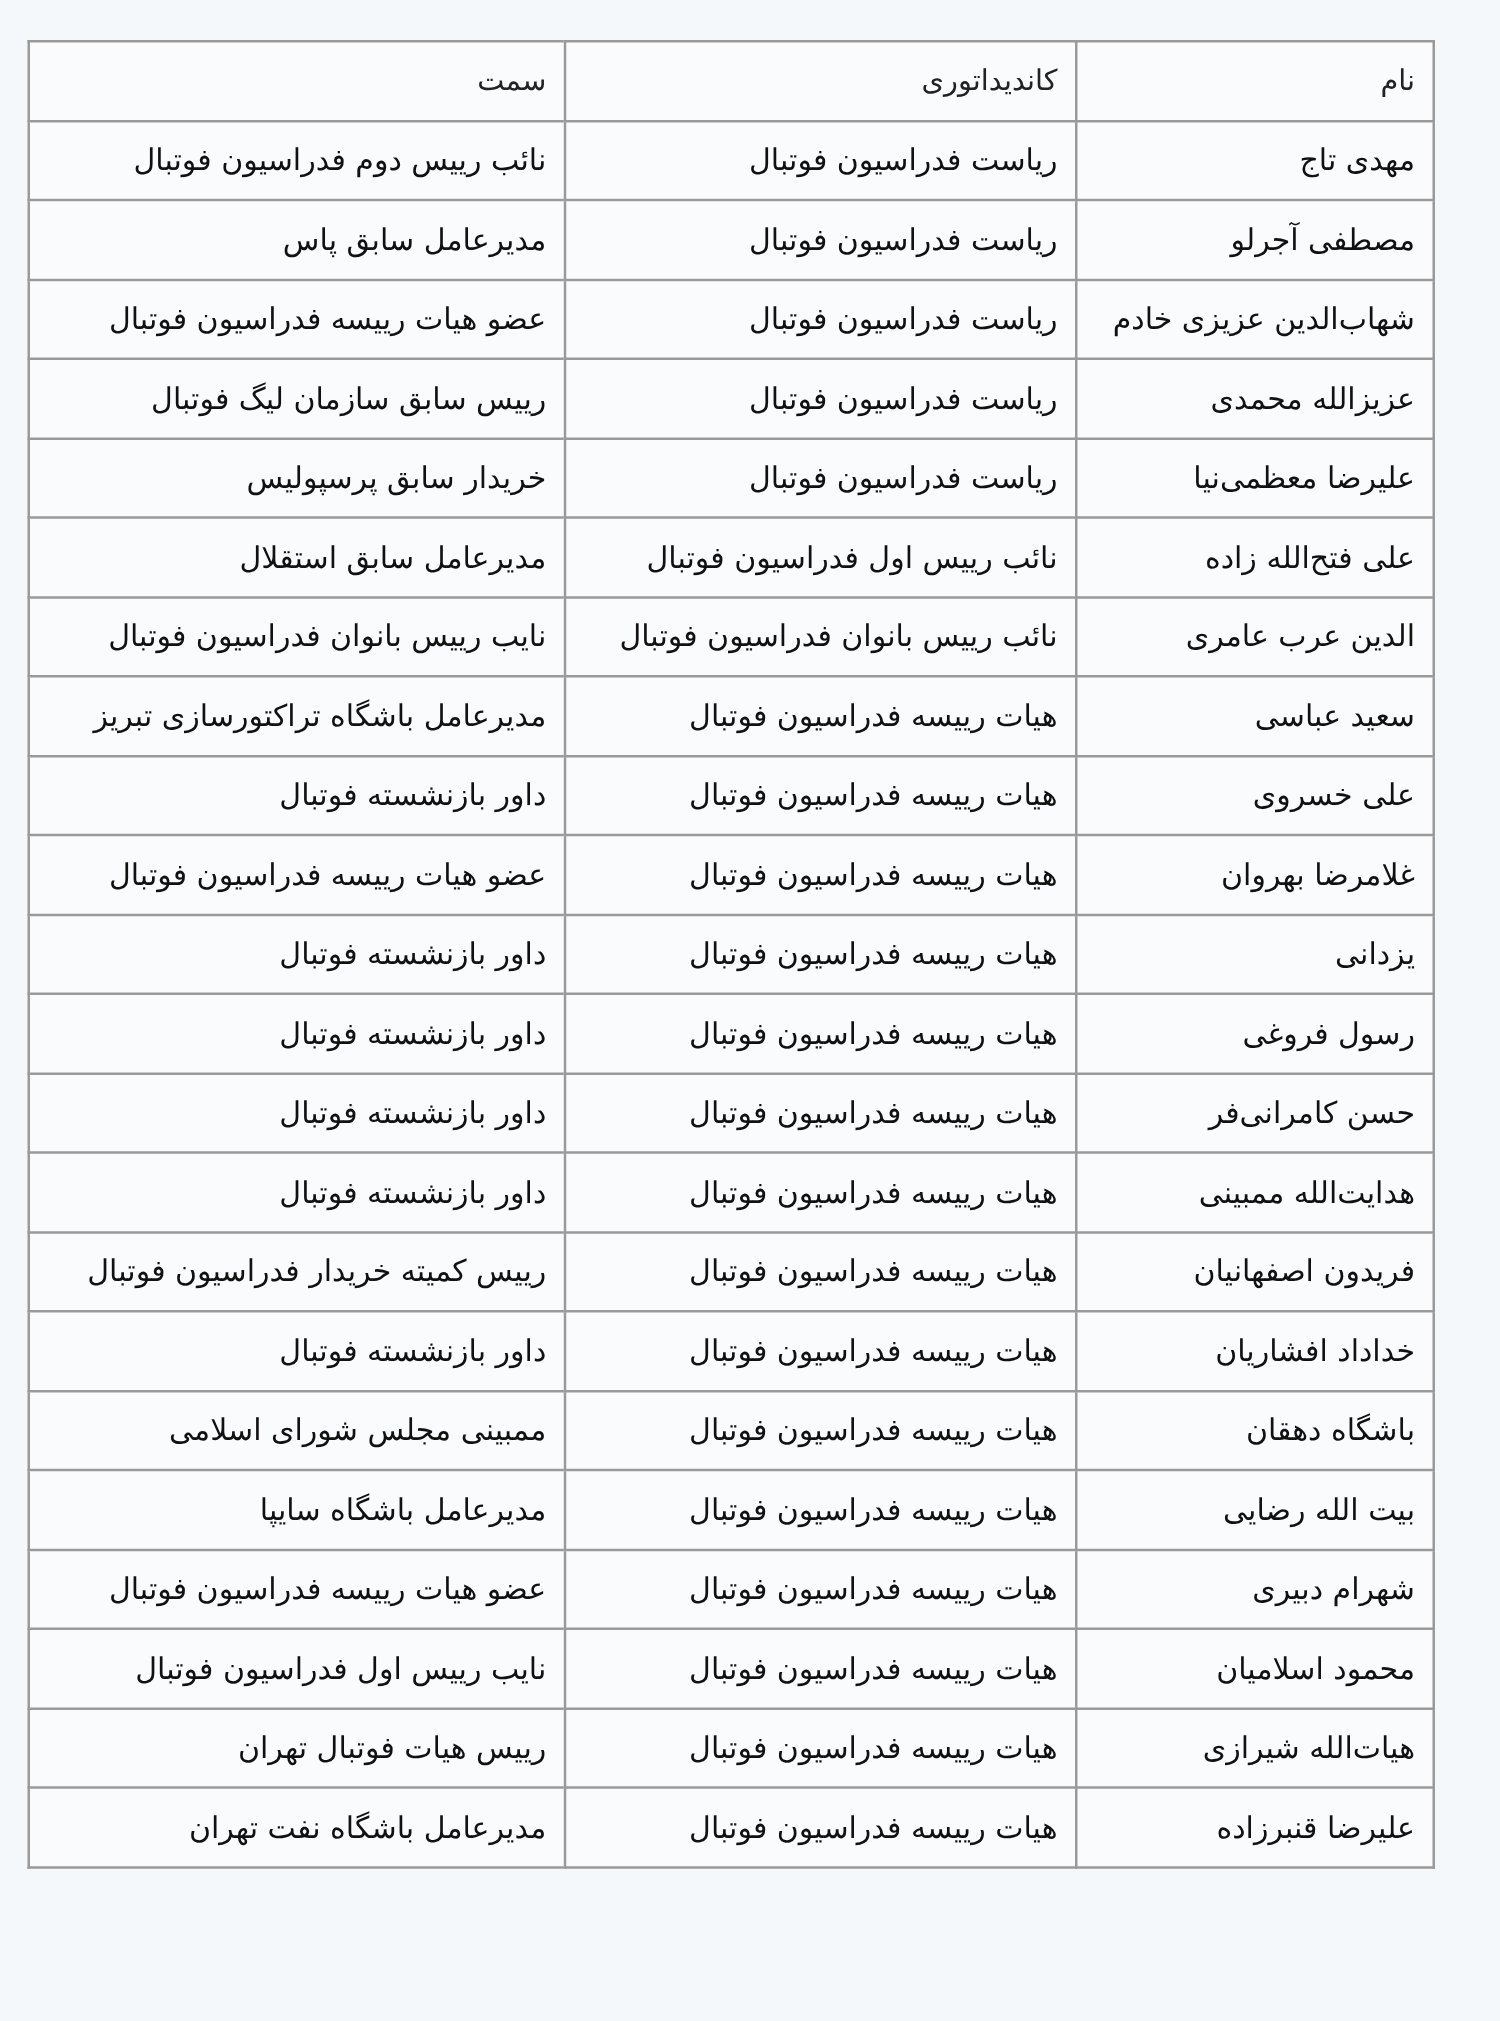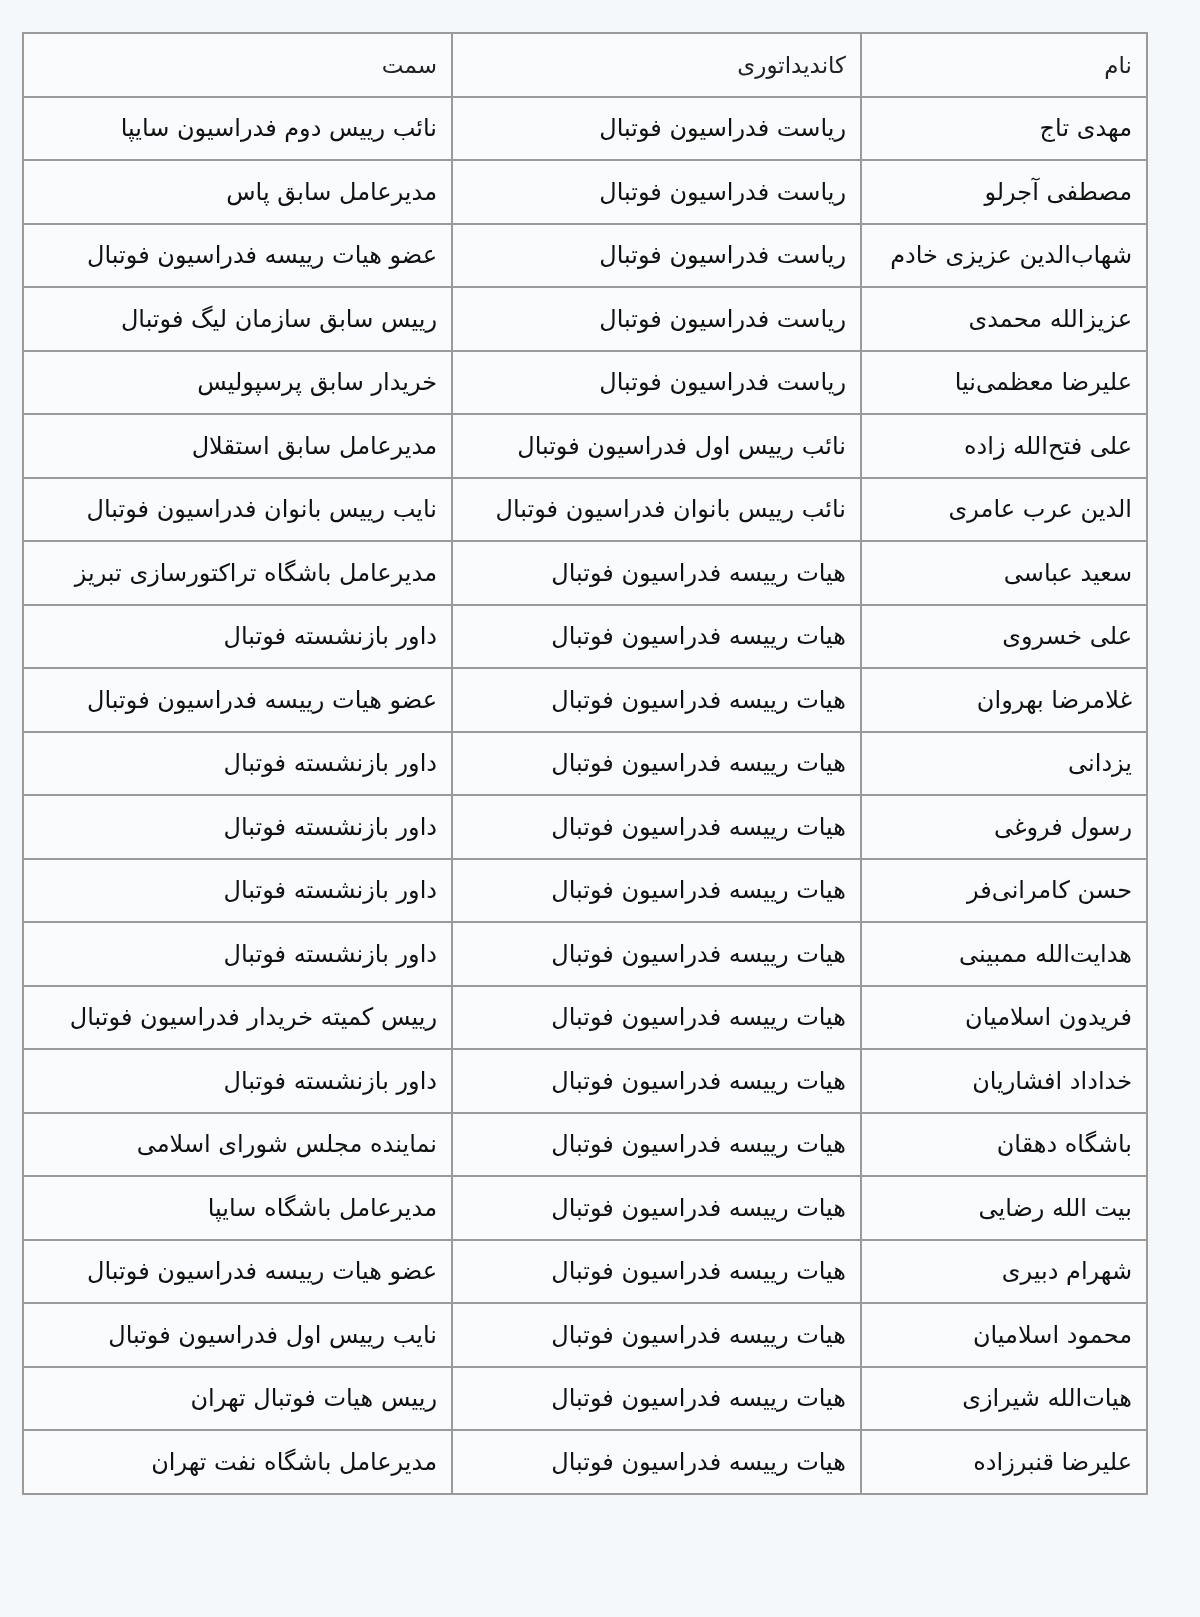--- a/index.html
+++ b/index.html
@@ -60,21 +60,21 @@
     </colgroup>
     <tbody id="tbody">
       <tr class="header-row">
         <td>نام</td>
         <td>کاندیداتوری</td>
         <td>سمت</td>
       </tr>
     <tr>
           <td>مهدی تاج</td>
           <td>ریاست فدراسیون فوتبال</td>
-          <td>نائب رییس دوم فدراسیون سایپا</td>
+          <td>نائب رییس دوم فدراسیون فوتبال</td>
         </tr>
         <tr>
           <td>مصطفی آجرلو</td>
           <td>ریاست فدراسیون فوتبال</td>
           <td>مدیرعامل سابق پاس</td>
         </tr>
         <tr>
           <td>شهاب‌الدین عزیزی خادم</td>
           <td>ریاست فدراسیون فوتبال</td>
           <td>عضو هیات رییسه فدراسیون فوتبال</td>
@@ -128,33 +128,33 @@
           <td>حسن کامرانی‌فر</td>
           <td>هیات رییسه فدراسیون فوتبال</td>
           <td>داور بازنشسته فوتبال</td>
         </tr>
         <tr>
           <td>هدایت‌الله ممبینی</td>
           <td>هیات رییسه فدراسیون فوتبال</td>
           <td>داور بازنشسته فوتبال</td>
         </tr>
         <tr>
-          <td>فریدون اسلامیان</td>
+          <td>فریدون اصفهانیان</td>
           <td>هیات رییسه فدراسیون فوتبال</td>
           <td>رییس کمیته خریدار فدراسیون فوتبال</td>
         </tr>
         <tr>
           <td>خداداد افشاریان</td>
           <td>هیات رییسه فدراسیون فوتبال</td>
           <td>داور بازنشسته فوتبال</td>
         </tr>
         <tr>
           <td>باشگاه دهقان</td>
           <td>هیات رییسه فدراسیون فوتبال</td>
-          <td>نماینده مجلس شورای اسلامی</td>
+          <td>ممبینی مجلس شورای اسلامی</td>
         </tr>
         <tr>
           <td>بیت الله رضایی</td>
           <td>هیات رییسه فدراسیون فوتبال</td>
           <td>مدیرعامل باشگاه سایپا</td>
         </tr>
         <tr>
           <td>شهرام دبیری</td>
           <td>هیات رییسه فدراسیون فوتبال</td>
           <td>عضو هیات رییسه فدراسیون فوتبال</td>

